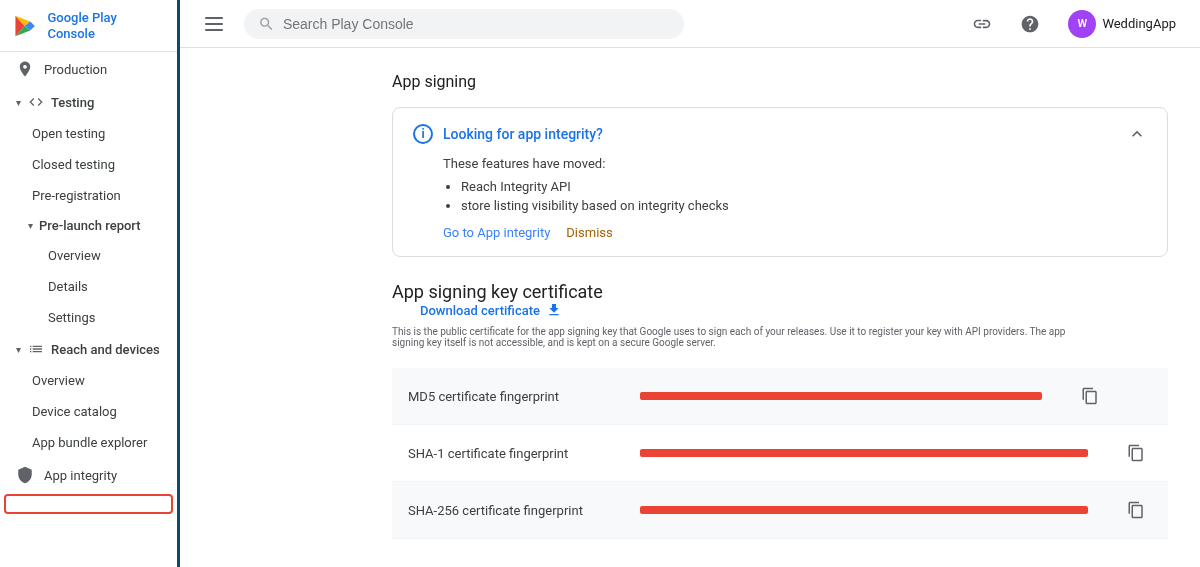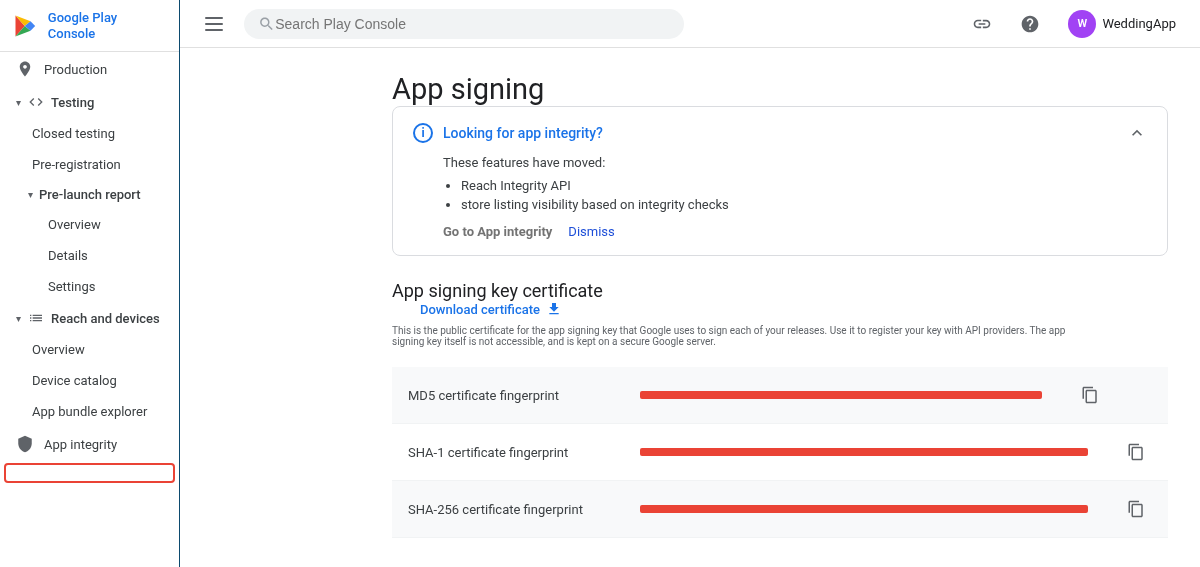--- a/index.html
+++ b/index.html
@@ -3,21 +3,21 @@
   <meta charset="utf-8">
   <style>
     * { box-sizing: border-box; margin: 0; padding: 0; }
     body { font-family: 'Roboto', Arial, sans-serif; font-size: 13px; color: #202124; background: #fff; display: flex; height: 567px; overflow: hidden; }
 
     
     #sidebar {
       width: 180px;
       min-width: 180px;
       background: #fff;
-      border-right: 1px solid #0c4a6e;
+      border-right: 3px solid #0c4a6e;
       display: flex;
       flex-direction: column;
       overflow-y: auto;
       height: 567px;
     }
 
     .sidebar-header {
       display: flex;
       align-items: center;
       padding: 10px 12px;
@@ -96,20 +96,21 @@
       z-index: 10;
       gap: 12px;
     }
 
     .search-bar {
       display: flex;
       align-items: center;
       background: #f1f3f4;
       border-radius: 24px;
       padding: 6px 14px;
+      gap: 8px;
       flex: 1;
       max-width: 440px;
     }
 
     .search-bar input {
       border: none;
       background: transparent;
       font-size: 14px;
       color: #3c4043;
       outline: none;
@@ -160,23 +161,24 @@
     #main {
       flex: 1;
       margin-left: 180px;
       margin-top: 48px;
       overflow-y: auto;
       padding: 24px 32px;
       height: calc(567px - 48px);
     }
 
     .page-title {
-      font-size: 29px;
+      font-size: 16px;
       font-weight: 400;
       color: #202124;
+      margin-bottom: 16px;
     }
 
     
     .info-banner {
       border: 1px solid #dadce0;
       border-radius: 8px;
       padding: 16px 20px;
       margin-bottom: 24px;
       background: #fff;
     }
@@ -234,24 +236,24 @@
     }
 
     .banner-actions {
       display: flex;
       gap: 16px;
       align-items: center;
     }
 
     .link-btn {
       font-size: 13px;
-      color: #737373;
+      color: #3b82f6;
       cursor: pointer;
       text-decoration: none;
-      font-weight: 700;
+      font-weight: 400;
     }
 
     
     .cert-section {
       margin-bottom: 32px;
     }
 
     .cert-header {
       display: flex;
       align-items: flex-start;
@@ -371,20 +373,23 @@
     <span class="chevron">▾</span>
     <span class="sidebar-icon">
       <svg width="16" height="16" viewBox="0 0 24 24" fill="#5f6368">
           <path d="M9.4 16.6L4.8 12l4.6-4.6L8 6l-6 6 6 6 1.4-1.4zm5.2 0l4.6-4.6-4.6-4.6L16 6l6 6-6 6-1.4-1.4z"></path>
         </svg>
     </span>
     <span>Testing</span>
   </div>
 
   <div class="sidebar-item sub">
+    <span>Open testing</span>
+  </div>
+  <div class="sidebar-item sub">
     <span>Closed testing</span>
   </div>
   <div class="sidebar-item sub">
     <span>Pre-registration</span>
   </div>
 
   <div class="sidebar-section-header" style="padding-left:28px;">
     <span class="chevron">▾</span>
     <span>Pre-launch report</span>
   </div>
@@ -481,21 +486,21 @@
       </svg>
     </div>
     <div class="info-banner-body">
       <p>These features have moved:</p>
       <ul>
         <li>Reach Integrity API</li>
         <li>store listing visibility based on integrity checks</li>
       </ul>
       <div class="banner-actions">
         <a class="link-btn">Go to App integrity</a>
-        <a class="link-btn" style="color:#1d4ed8; font-weight:400;">Dismiss</a>
+        <a class="link-btn" style="color:#a16207; font-weight:400;">Dismiss</a>
       </div>
     </div>
   </div>
 
   <div class="cert-section">
     <div class="cert-header">
       <h2 class="cert-title">App signing key certificate</h2>
       <div class="download-btn">
         <span>Download certificate</span>
         <svg width="16" height="16" viewBox="0 0 24 24" fill="#1a73e8">

